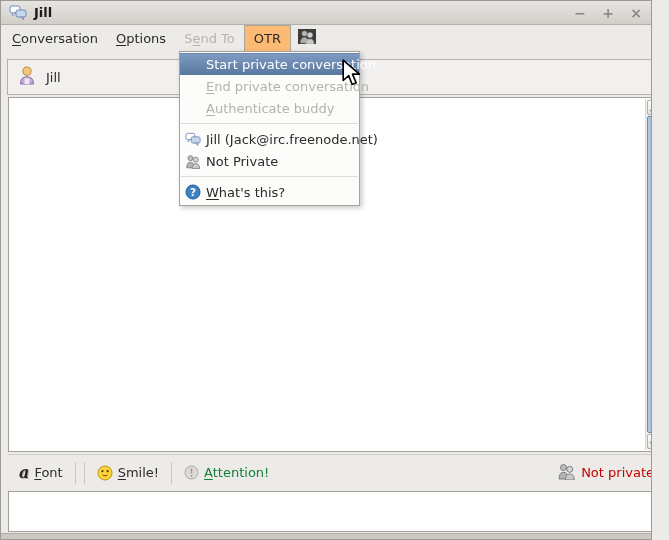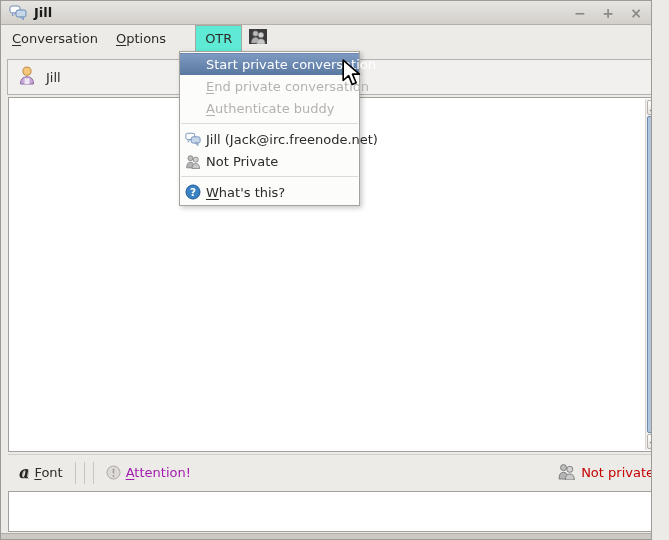--- a/index.html
+++ b/index.html
@@ -39,24 +39,23 @@
     display: flex; align-items: stretch;
     padding-left: 2px;
   }
   .menu-title {
     display: flex; align-items: center;
     padding: 0 9px;
     white-space: nowrap;
   }
   .menu-title.disabled { color: #b7b4b0; }
   .menu-title.open {
-    background: #5eead4;
+    background: #fdba74;
     border: 1px solid #a9a59f;
     border-bottom: none;
-    margin-left: 20px;
   }
   .otr-level-btn {
     display: flex; align-items: center;
     padding: 0 4px; margin-left: 3px;
   }
   .accel { text-decoration: underline; text-underline-offset: 2px; }
   
   .infopane {
     position: absolute; left: 6px; top: 58px; width: 657px; height: 36px;
     background: #f1f0ee;
@@ -93,21 +92,21 @@
   .toolbar {
     position: absolute; left: 7px; top: 453px; width: 655px; height: 36px;
     border-top: 1px solid #d2cec9;
     display: flex; align-items: center;
     padding: 0 3px;
   }
   .tb-btn {
     display: flex; align-items: center; gap: 5px;
     padding: 4px 8px; border-radius: 2px;
   }
-  .tb-btn.disabled .tb-label { color: #a21caf; }
+  .tb-btn.disabled .tb-label { color: #15803d; }
   .tb-sep { width: 1px; height: 22px; background: #c9c5c0; margin: 0 4px; }
   .tb-icon { display: inline-flex; align-items: center; }
   .font-glyph {
     font-family: "DejaVu Serif", serif;
     font-style: italic; font-weight: bold;
     font-size: 16px; line-height: 14px; color: #262524;
     text-shadow: 1px 1px 0 #b9b6b2;
   }
   .spacer { flex: 1; }
   .privacy-status { display: flex; align-items: center; gap: 5px; padding-right: 6px; }
@@ -167,20 +166,21 @@
     <div class="win-controls">
       <span class="win-btn">−</span>
       <span class="win-btn">+</span>
       <span class="win-btn">×</span>
     </div>
   </div>
 
   <div class="menubar">
     <span class="menu-title"><span class="accel">C</span>onversation</span>
     <span class="menu-title"><span class="accel">O</span>ptions</span>
+    <span class="menu-title disabled">S<span class="accel">e</span>nd To</span>
     <span class="menu-title open">OTR</span>
     <span class="otr-level-btn">
       <span>
         <svg width="18" height="15" viewBox="0 0 18 15">
           <rect x="0" y="0" width="18" height="15" fill="#3c3c3c"></rect>
           <circle cx="6.5" cy="4.5" r="2.6" fill="#b9b9b9" stroke="#8a8a8a" stroke-width="0.6"></circle>
           <path d="M2.5 14 Q2.5 8.5 6.5 8.5 Q10.5 8.5 10.5 14 Z" fill="#b0b0b0" stroke="#8a8a8a" stroke-width="0.6"></path>
           <circle cx="12" cy="6" r="2.6" fill="#d2d2d2" stroke="#9a9a9a" stroke-width="0.6"></circle>
           <path d="M8 15 Q8 10 12 10 Q16 10 16 15 Z" fill="#c8c8c8" stroke="#9a9a9a" stroke-width="0.6"></path>
         </svg>
@@ -219,20 +219,31 @@
     </div>
   </div>
 
   <div class="toolbar">
     <div class="tb-btn">
       <span class="tb-icon font-glyph">a</span>
       <span class="tb-label"><span class="accel">F</span>ont</span>
     </div>
     <div class="tb-sep"></div>
     <div class="tb-sep"></div>
+    <div class="tb-btn">
+      <span class="tb-icon">
+        <svg width="16" height="16" viewBox="0 0 16 16">
+          <circle cx="8" cy="8" r="7" fill="#fdd43a" stroke="#c1921b" stroke-width="1"></circle>
+          <circle cx="5.4" cy="6.2" r="1.1" fill="#5a3e00"></circle>
+          <circle cx="10.6" cy="6.2" r="1.1" fill="#5a3e00"></circle>
+          <path d="M4.6 9.5 Q8 13 11.4 9.5 Q8 11 4.6 9.5 Z" fill="#5a3e00"></path>
+        </svg>
+      </span>
+      <span class="tb-label"><span class="accel">S</span>mile!</span>
+    </div>
     <div class="tb-sep"></div>
     <div class="tb-btn disabled">
       <span class="tb-icon">
         <svg width="15" height="15" viewBox="0 0 15 15">
           <circle cx="7.5" cy="7.5" r="6.5" fill="#dedbd7" stroke="#aeaaa5" stroke-width="1"></circle>
           <rect x="6.7" y="3.4" width="1.6" height="5.4" rx="0.8" fill="#a3a09b"></rect>
           <circle cx="7.5" cy="10.9" r="1" fill="#a3a09b"></circle>
         </svg>
       </span>
       <span class="tb-label"><span class="accel">A</span>ttention!</span>

